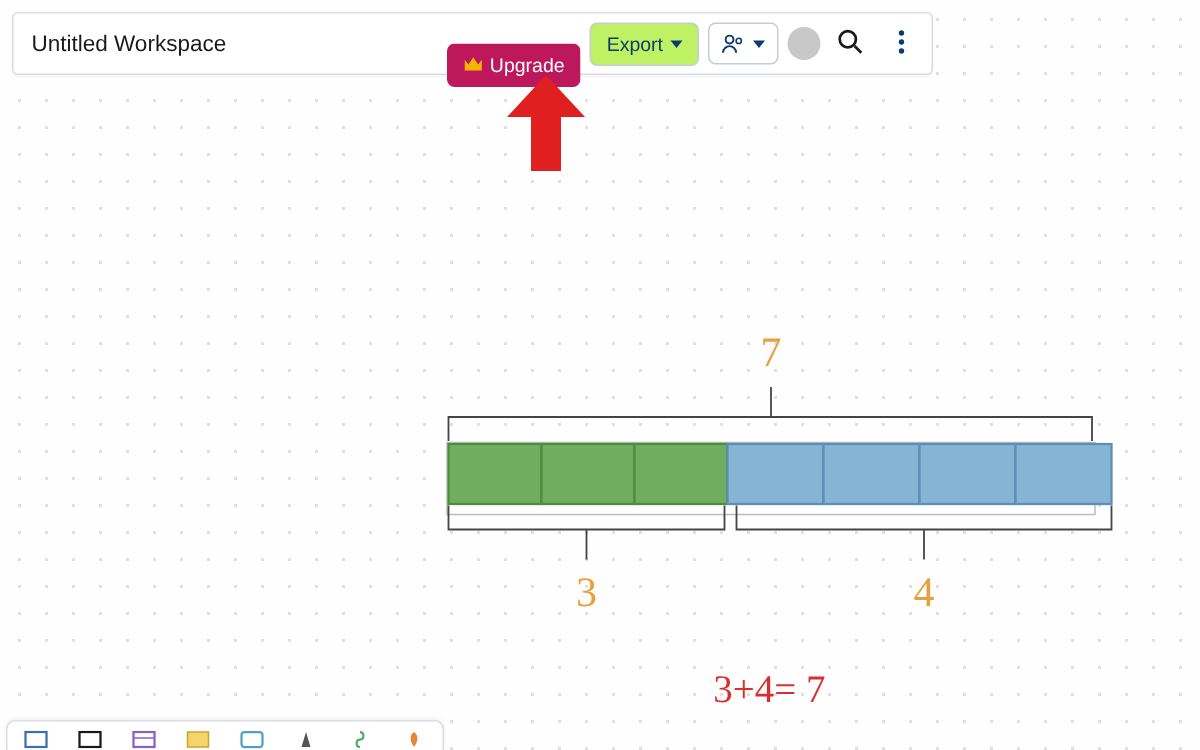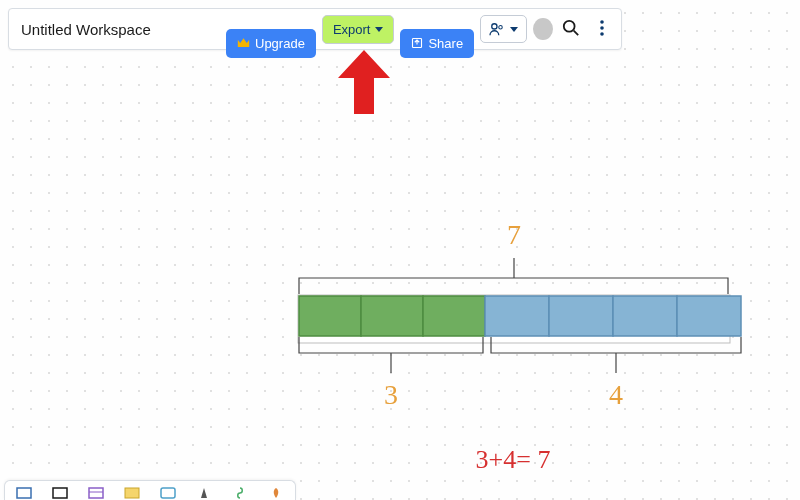--- a/index.html
+++ b/index.html
@@ -42,21 +42,21 @@
       align-items: center;
       gap: 5px;
       padding: 6px 10px;
       border-radius: 5px;
       font-size: 13px;
       border: 1px solid transparent;
       cursor: pointer;
       white-space: nowrap;
     }
     .btn-primary {
-      background: #3b82f6;
+      background: #be185d;
       color: #fff;
       margin-top: 28px;
     }
     .btn-outline {
       background: #bef264;
       color: #0d3b6f;
       border: 1px solid #c5ccd6;
     }
     .btn-iconbox {
       background: #fff;
@@ -144,29 +144,20 @@
       <svg width="13" height="12" viewBox="0 0 16 14">
           <path fill="#f4b400" d="M1 3l3 4 4-6 4 6 3-4v9H1z"></path>
         </svg>
     </span>
     <span>Upgrade</span>
   </button>
   <button class="btn btn-outline">
     <span>Export</span>
     <span class="caret-down"></span>
   </button>
-  <button class="btn btn-primary">
-    <span class="tb-icon">
-      <svg width="12" height="12" viewBox="0 0 16 16">
-          <rect x="2" y="2" width="12" height="12" rx="1" fill="none" stroke="#fff" stroke-width="1.5"></rect>
-          <path d="M8 4v6M5 7l3-3 3 3" fill="none" stroke="#fff" stroke-width="1.5"></path>
-        </svg>
-    </span>
-    <span>Share</span>
-  </button>
   <button class="btn btn-iconbox">
     <span class="tb-icon">
       <svg width="16" height="14" viewBox="0 0 18 16">
           <circle cx="6" cy="5" r="3" fill="none" stroke="#0d3b6f" stroke-width="1.5"></circle>
           <path d="M1 15c0-3 2.5-5 5-5s5 2 5 5" fill="none" stroke="#0d3b6f" stroke-width="1.5"></path>
           <circle cx="13" cy="6" r="2" fill="none" stroke="#0d3b6f" stroke-width="1.2"></circle>
         </svg>
     </span>
     <span class="caret-down" style="color:#0d3b6f"></span>
   </button>

